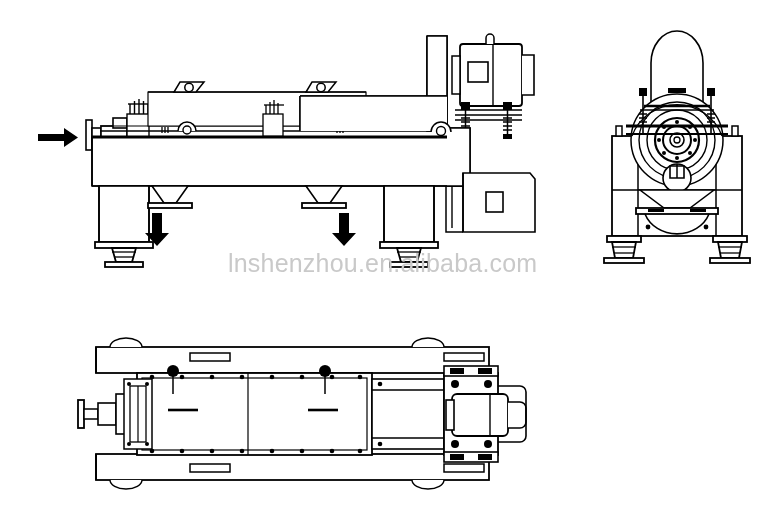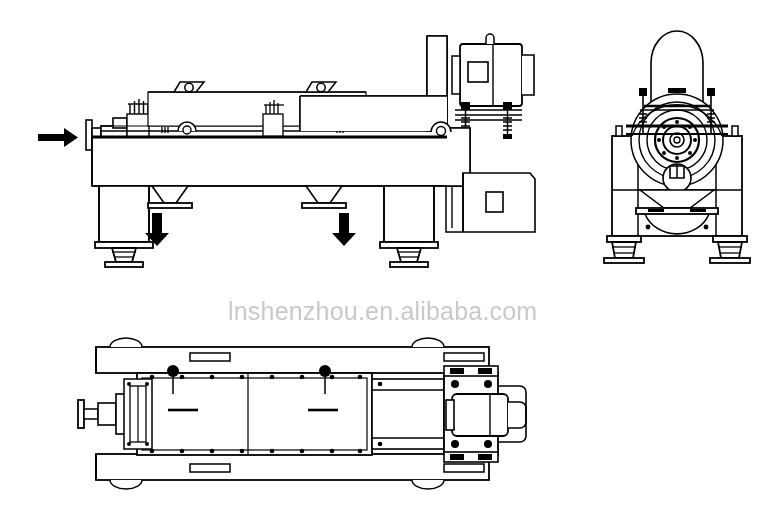--- a/index.html
+++ b/index.html
@@ -10,21 +10,20 @@
   .wm{
     position:absolute;
     left:228px; top:249px;
     font-family:"Liberation Sans",sans-serif;
     font-size:25px;
     letter-spacing:0.2px;
     color:#c9c9c9;
     white-space:nowrap;
     user-select:none;
     pointer-events:none;
-    margin-top:48px;
   }
 </style>
 </head>
 <body>
 
 <div id="stage">
 
 <svg id="dwg" width="774" height="529" viewBox="0 0 774 529" shape-rendering="geometricPrecision">
   <rect x="0" y="0" width="774" height="529" fill="#ffffff"></rect>
 

